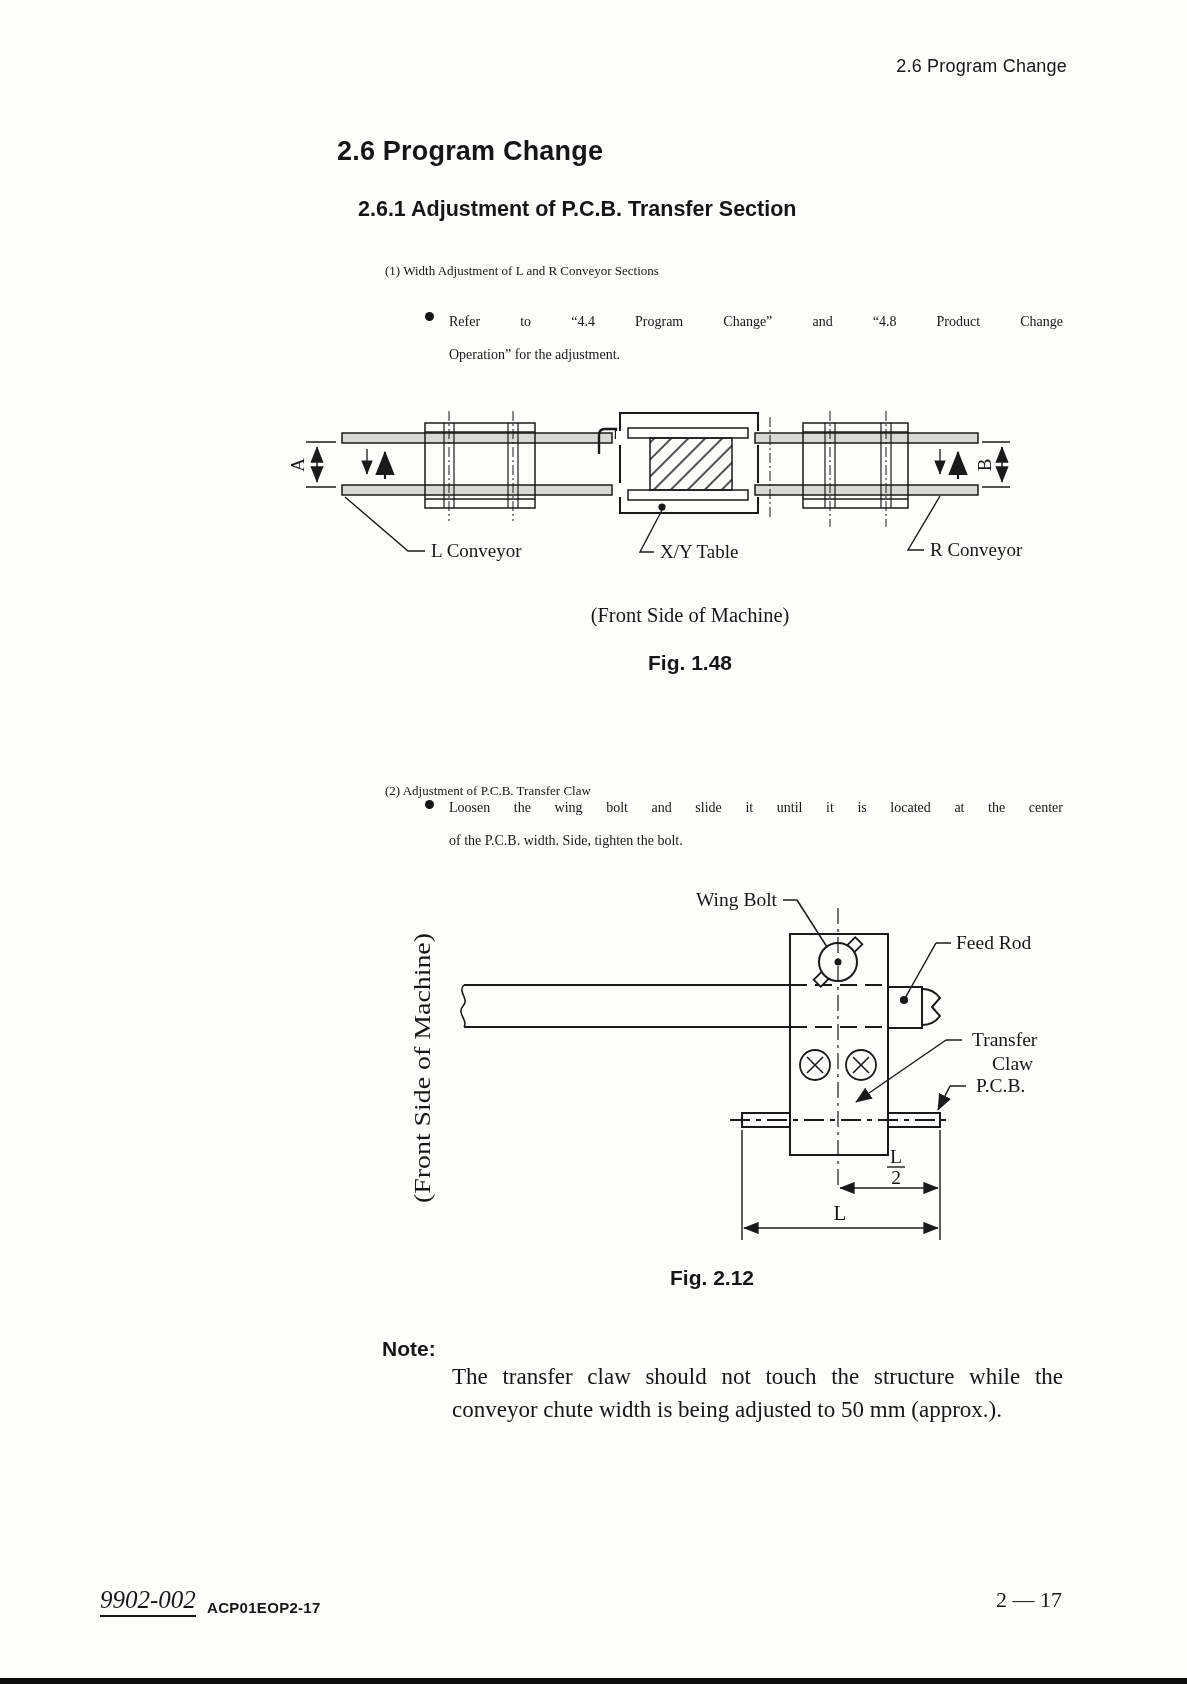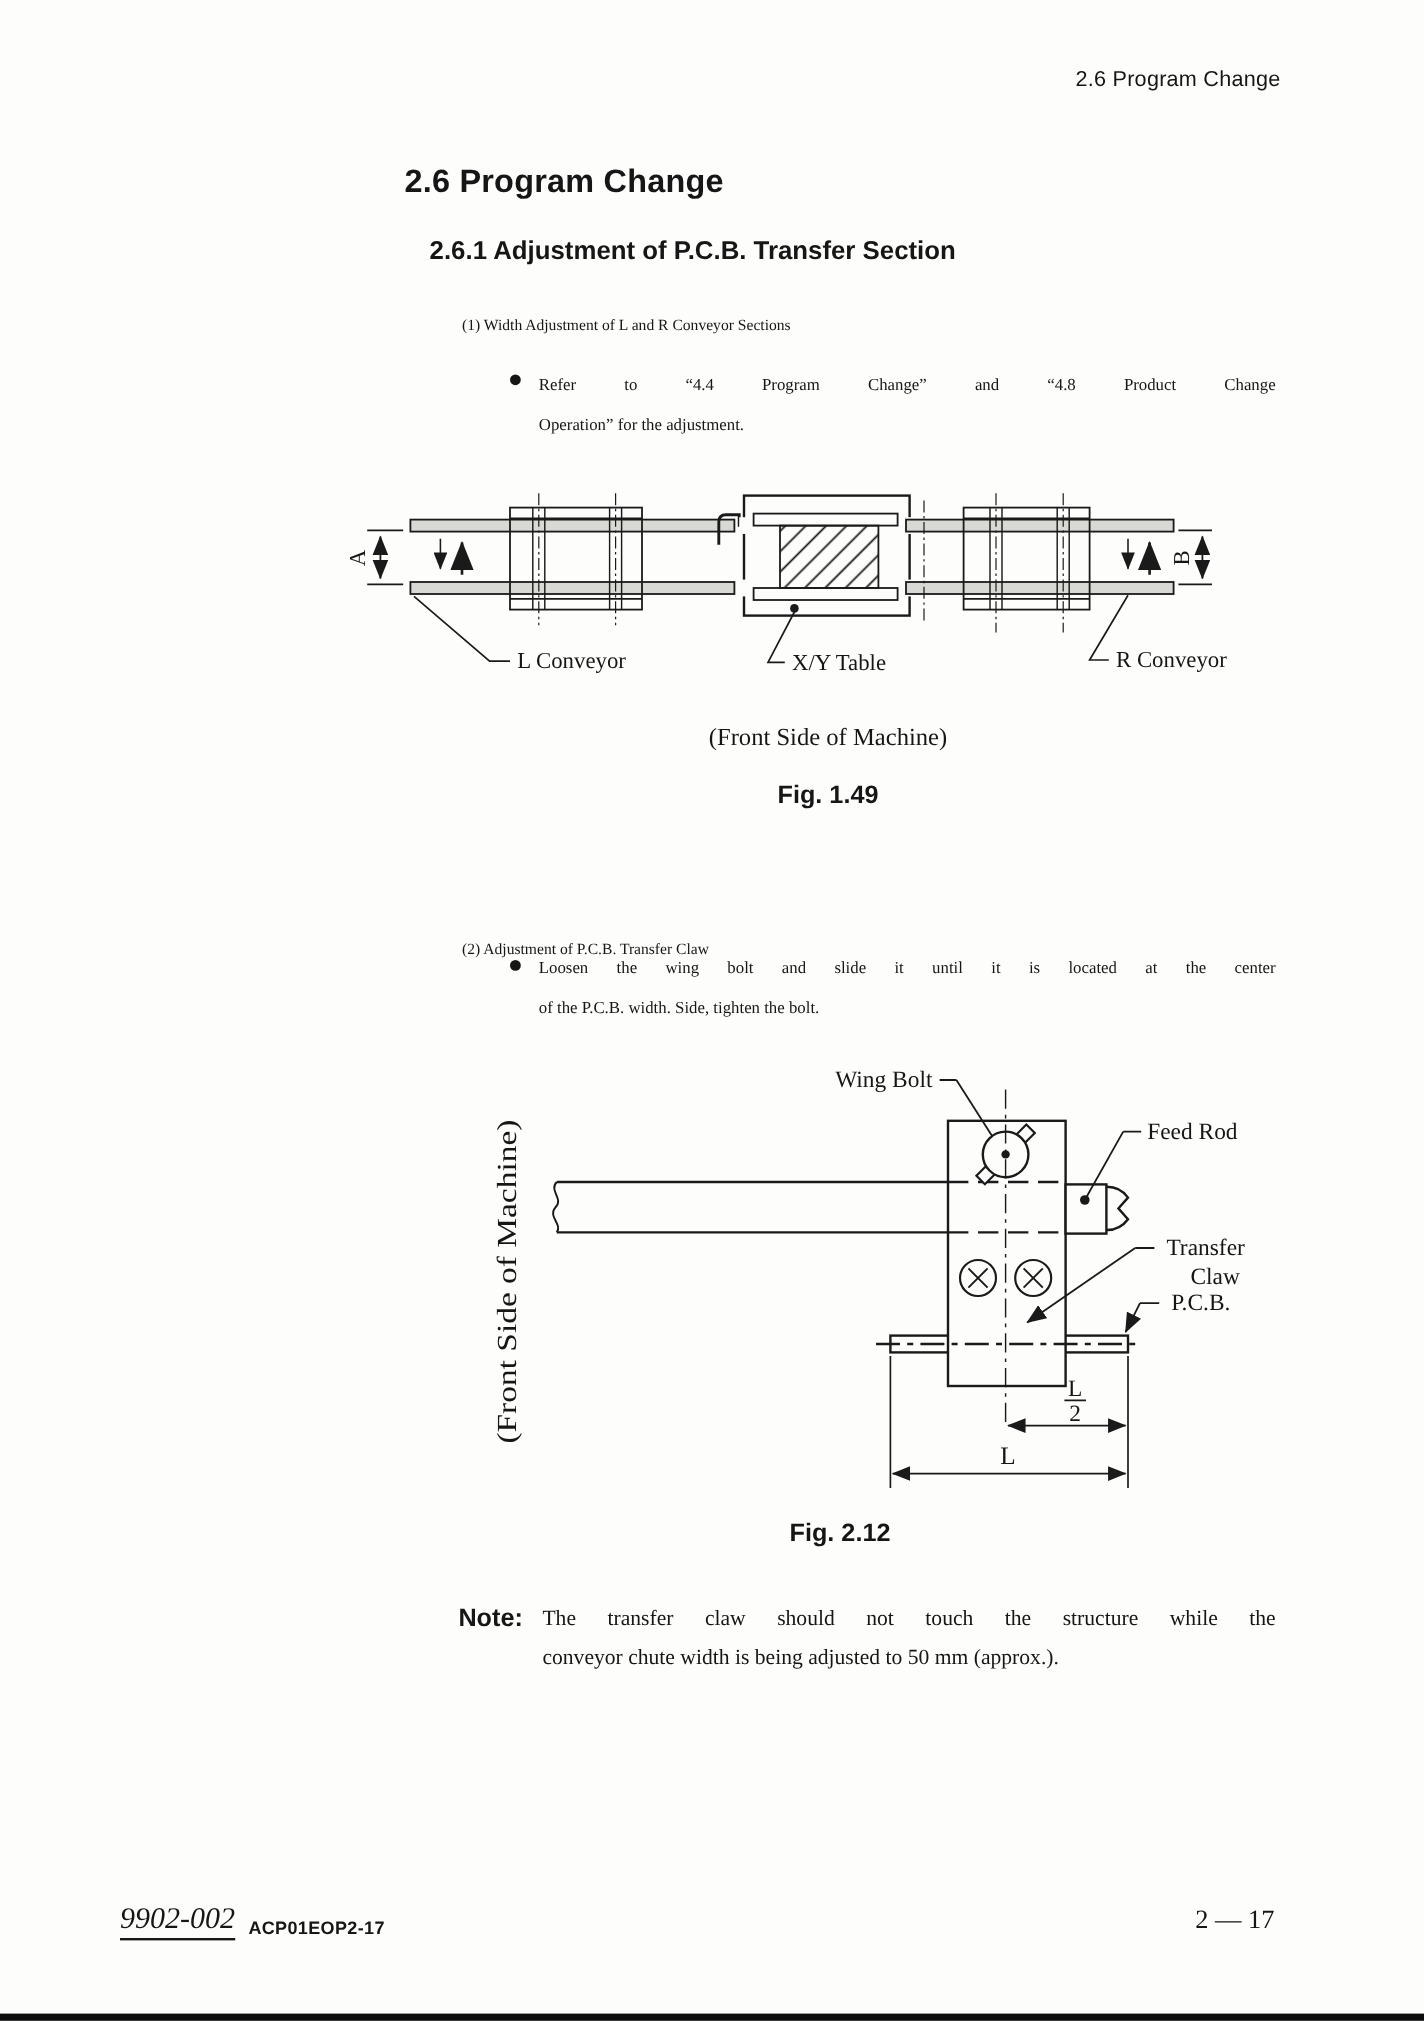--- a/index.html
+++ b/index.html
@@ -16,21 +16,21 @@
   .nh1{left:385px;top:263px;}
   .nh2{left:385px;top:783px;}
   .bullet-dot{width:9px;height:9px;border-radius:50%;background:#161616;}
   .bullet-text{width:614px;font-size:14px;line-height:33px;}
   .just{text-align:justify;text-align-last:justify;}
   .fig-caption-wrap{left:390px;width:600px;text-align:center;}
   .subcaption{font-size:20.5px;}
   .figcap{font-size:21px;font-weight:bold;}
   .note-wrap{left:382px;top:1332px;width:690px;display:flex;}
   .note-label{width:70px;font-size:21px;font-weight:bold;line-height:33px;flex:none;}
-  .note-text{width:611px;font-size:18px;line-height:33px;flex:none;}
+  .note-text{width:611px;font-size:23px;line-height:33px;flex:none;margin-top:28px;}
   .footer-docnum{left:100px;top:1586px;font-size:25px;border-bottom:2px solid #161616;padding-bottom:1px;font-style:italic;}
   .footer-doccode{left:207px;top:1599px;font-size:15px;font-weight:bold;letter-spacing:0.3px;}
   .footer-page{left:996px;top:1587px;font-size:22px;}
   .bottom-edge{left:0;top:1678px;width:1187px;height:6px;background:#0d0d0d;}
   svg text{font-family:"Liberation Serif",serif;fill:#161616;}
 </style>
 </head>
 <body>
 
 <div class="abs sans running-header">2.6 Program Change</div>
@@ -121,21 +121,21 @@
   <g font-size="19">
     <text transform="translate(36,90) rotate(-90)" text-anchor="middle">A</text>
     <text transform="translate(723,90) rotate(-90)" text-anchor="middle">B</text>
     <text x="163" y="182">L Conveyor</text>
     <text x="392" y="183">X/Y Table</text>
     <text x="662" y="181">R Conveyor</text>
   </g>
 </svg>
 
 <div class="abs fig-caption-wrap subcaption" style="top:604px;">(Front Side of Machine)</div>
-<div class="abs fig-caption-wrap sans figcap" style="top:651px;">Fig. 1.49</div>
+<div class="abs fig-caption-wrap sans figcap" style="top:651px;">Fig. 1.48</div>
 
 <div class="abs num-heading nh2">(2) Adjustment of P.C.B. Transfer Claw</div>
 <div class="abs bullet-dot" style="left:425px;top:800px;"></div>
 <div class="abs bullet-text" style="left:449px;top:791px;">
   <div class="just">Loosen the wing bolt and slide it until it is located at the center</div>
   <div>of the P.C.B. width. Side, tighten the bolt.</div>
 </div>
 
 <svg class="abs" style="left:380px;top:858px;" width="680" height="400" viewBox="0 0 680 400">
   <defs>
@@ -207,21 +207,21 @@
     <text x="592" y="188">Transfer</text>
     <text x="612" y="212">Claw</text>
     <text x="596" y="234">P.C.B.</text>
     <text x="516" y="305" text-anchor="middle">L</text>
     <text x="516" y="326" text-anchor="middle">2</text>
     <text x="460" y="362" text-anchor="middle" font-size="21">L</text>
     <text transform="translate(50,345) rotate(-90)" font-size="23" textLength="270" lengthAdjust="spacingAndGlyphs">(Front Side of Machine)</text>
   </g>
 </svg>
 
-<div class="abs fig-caption-wrap sans figcap" style="top:1266px;left:400px;">Fig. 2.12</div>
+<div class="abs fig-caption-wrap sans figcap" style="top:1266px;left:412px;">Fig. 2.12</div>
 
 <div class="abs note-wrap">
   <div class="note-label sans">Note:</div>
   <div class="note-text">
     <div class="just">The transfer claw should not touch the structure while the</div>
     <div>conveyor chute width is being adjusted to 50 mm (approx.).</div>
   </div>
 </div>
 
 <div class="abs footer-docnum">9902-002</div>

